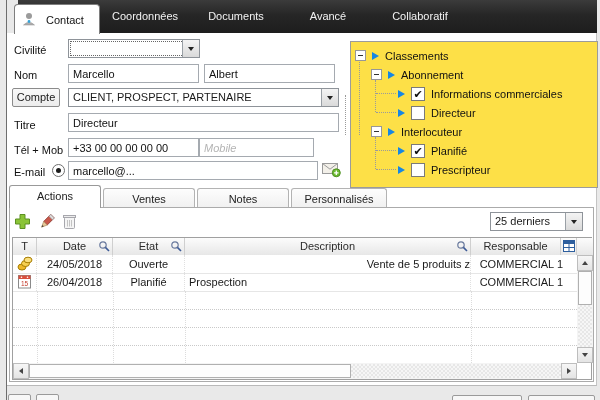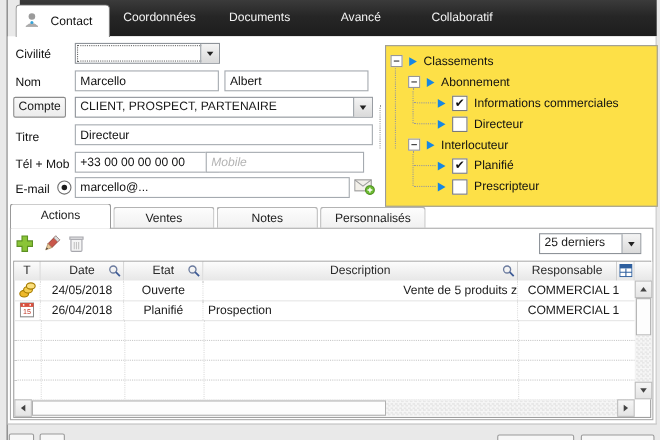--- a/index.html
+++ b/index.html
@@ -109,21 +109,21 @@
     <div class="combo" style="left:61px;top:55px;width:271px;">
       <span class="ctext">CLIENT, PROSPECT, PARTENAIRE</span>
       <span class="cbtn">
           <span class="arr-d"></span>
         </span>
     </div>
 
     <input class="inp" style="left: 61px; top: 80px; width: 271px;" value="Directeur">
 
     <input class="inp" style="left: 61px; top: 105px; width: 131px;" value="+33 00 00 00 00 00">
-    <input class="inp" style="left: 180px; top: 105px; width: 144px;" placeholder="Mobile">
+    <input class="inp" style="left: 192px; top: 105px; width: 115px;" placeholder="Mobile">
 
     <span class="radio" style="left:45px;top:131px;">
         <span class="dot"></span>
       </span>
     <input class="inp" style="left: 61px; top: 128px; width: 250px;" value="marcello@...">
     <span class="abs" style="left:315px;top:129px;">
       <svg width="19" height="16">
           <rect x="0.5" y="1.5" width="15" height="10" fill="#f3f0e9" stroke="#9a9a9a"></rect>
           <path d="M0.5 1.5 L8 7.2 L15.5 1.5" fill="none" stroke="#9a9a9a"></path>
           <circle cx="14.3" cy="10.8" r="4" fill="#6cbb30" stroke="#4e8f22"></circle>

